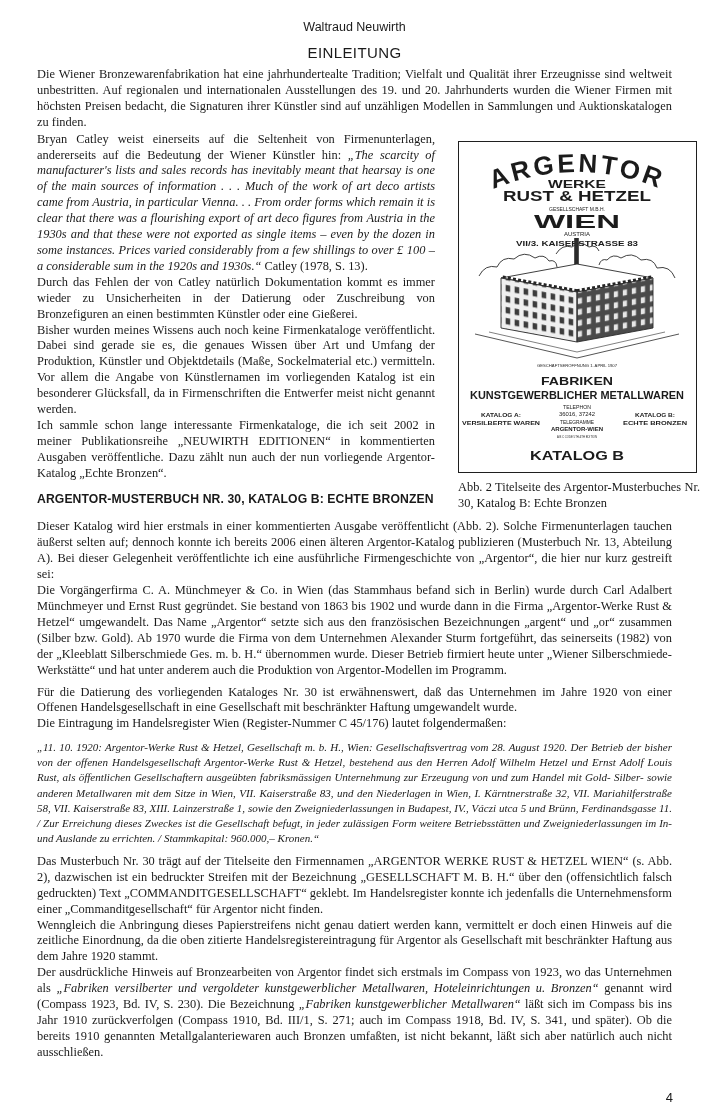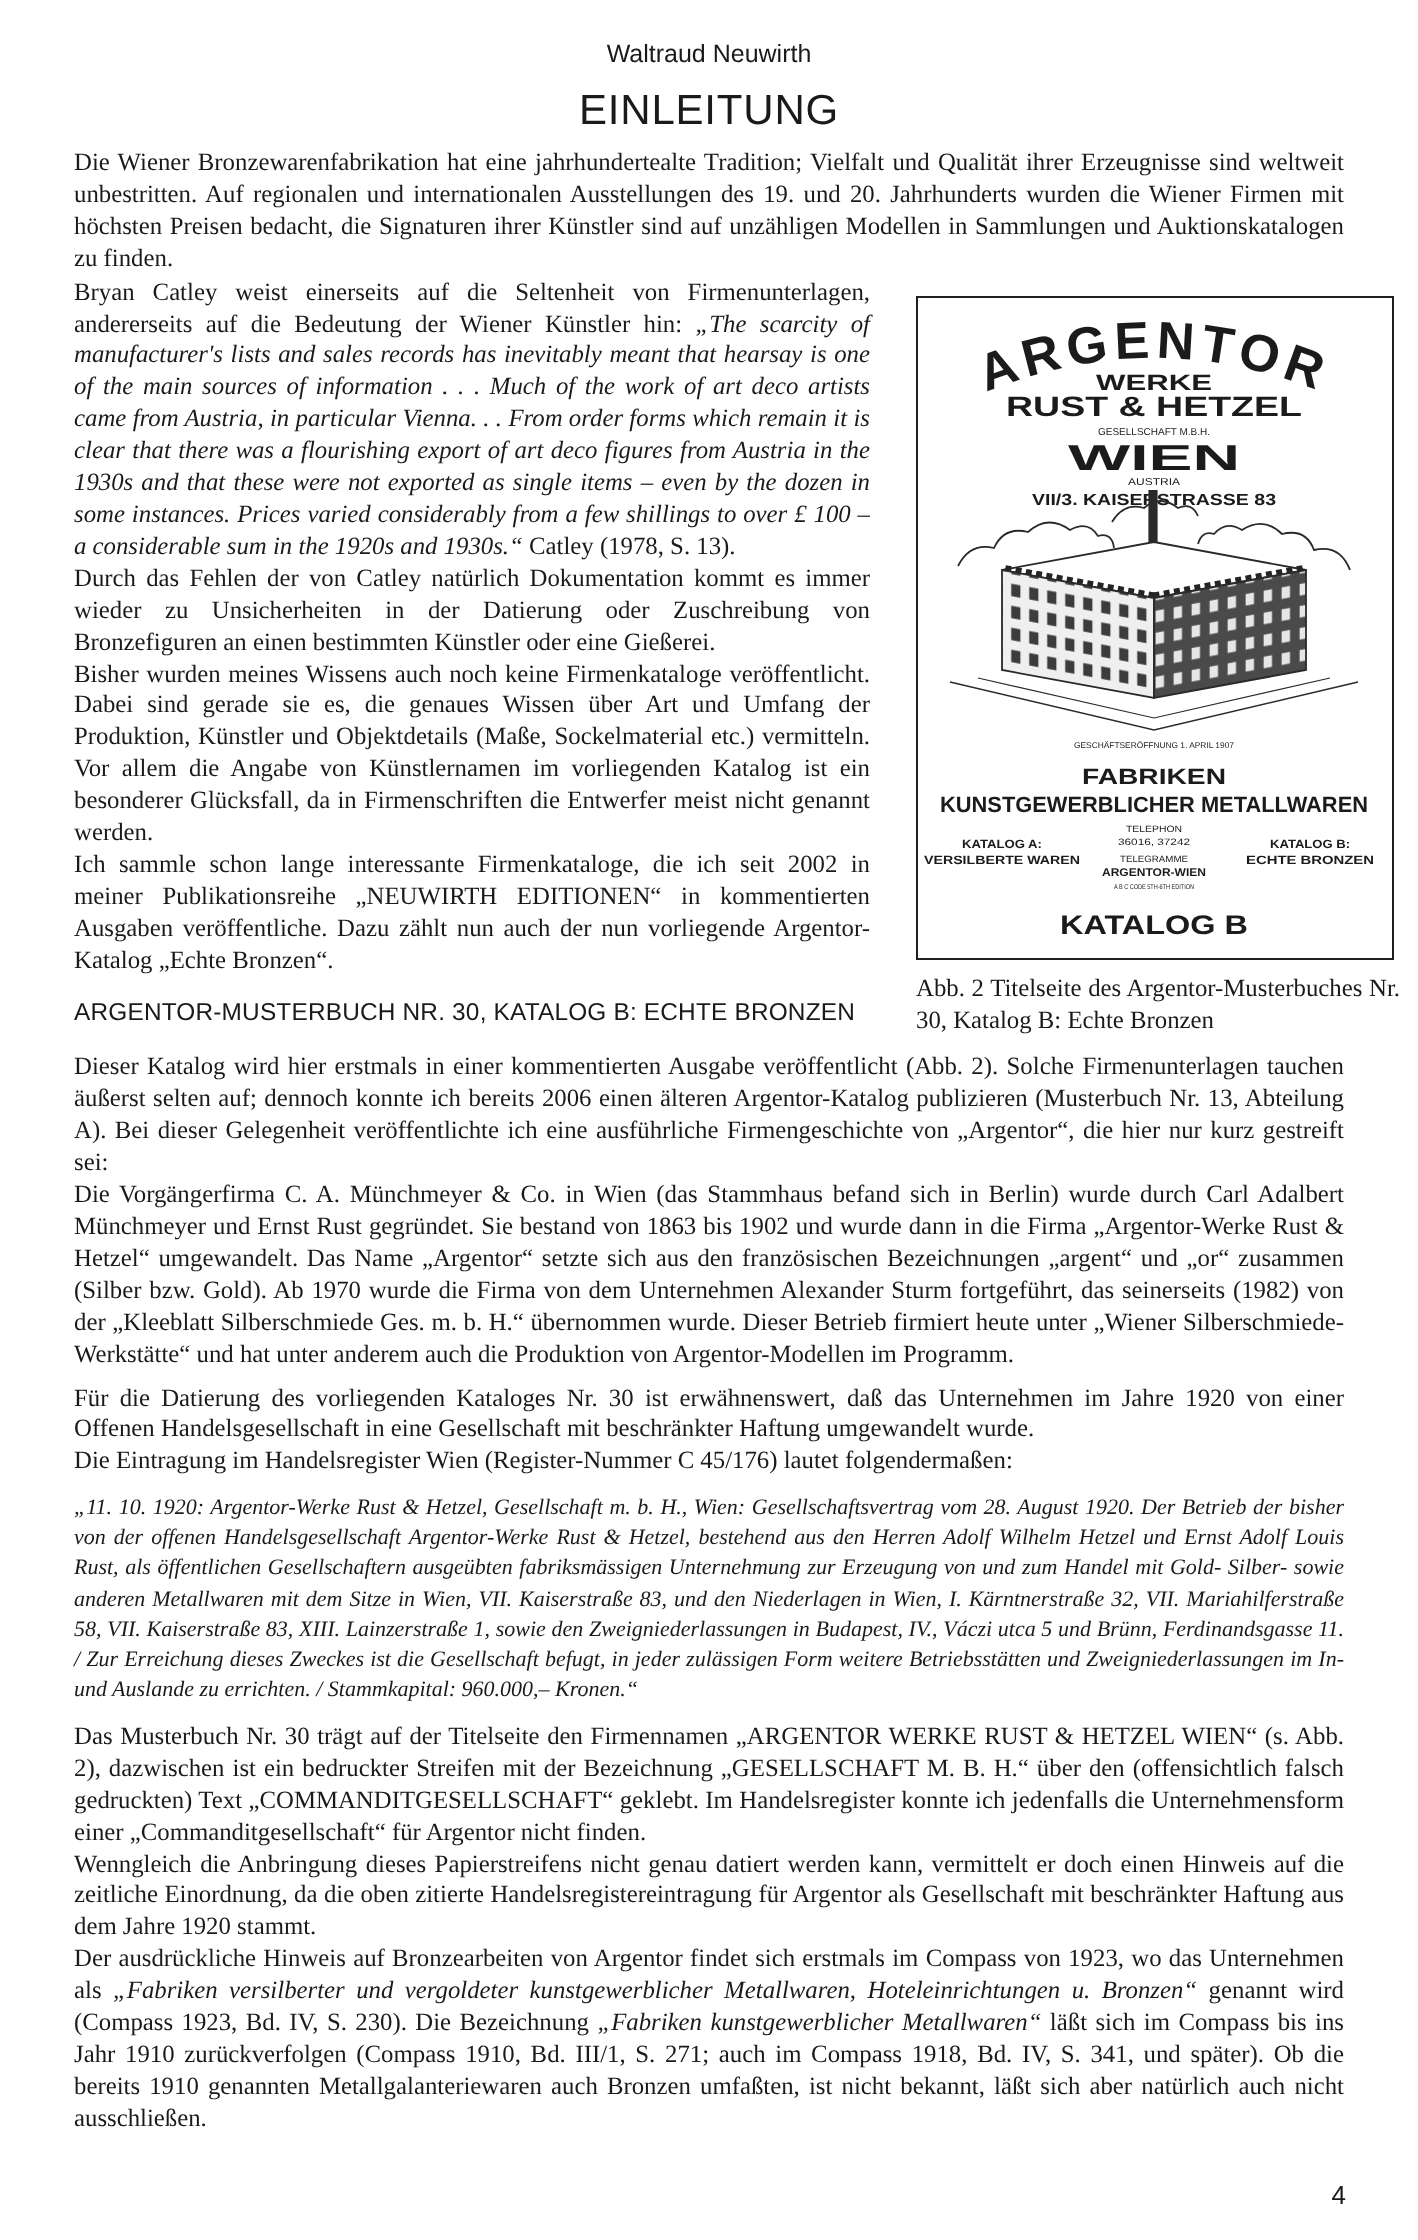--- a/index.html
+++ b/index.html
@@ -5,36 +5,36 @@
   html, body { margin: 0; padding: 0; background: #ffffff; }
   .page {
     position: relative;
     width: 709px; height: 1120px;
     background: #ffffff;
     color: #1a1a1a;
     font-family: "Liberation Sans", sans-serif;
     overflow: hidden;
   }
   .author { padding-top: 20px; text-align: center; font-size: 12.5px; }
-  .title  { margin: 10px 0 0; text-align: center; font-size: 21px; font-weight: 400; letter-spacing: 0.4px; }
+  .title  { margin: 10px 0 0; text-align: center; font-size: 15px; font-weight: 400; letter-spacing: 0.4px; }
   .content { margin-left: 37px; width: 635px; }
   p { margin: 0; }
   .jtext {
     font-size: 12.4px; line-height: 15.9px;
     text-align: justify; text-justify: inter-word;
     hyphens: auto; font-family: Liberation Serif, serif; -webkit-hyphens: auto;
   }
   .it { font-style: italic; }
   .gap-s { margin-top: 6px; }
   .gap-m { margin-top: 8px; }
   .cols { display: flex; margin-left: 37px; width: 663px; gap: 23px; margin-top: 1px; }
   .col-left { width: 408px; }
   .col-right { width: 242px; }
   .section-heading {
-    font-size: 12.2px; font-weight: 400; margin: 10px 0 0;
+    font-size: 12.2px; font-weight: 700; margin: 10px 0 0;
     white-space: nowrap; letter-spacing: 0.1px;
   }
   .figure-wrap { margin-top: 9px; }
   .figure-box {
     box-sizing: border-box; width: 239px; height: 332px;
     border: 1.5px solid #1f1f1f; background: #ffffff;
   }
   .caption { margin-top: 7px; width: 242px; }
   .quote-block { font-size: 11px; line-height: 15.1px; }
   .page-number { position: absolute; right: 36px; bottom: 15px; font-size: 13px; }

